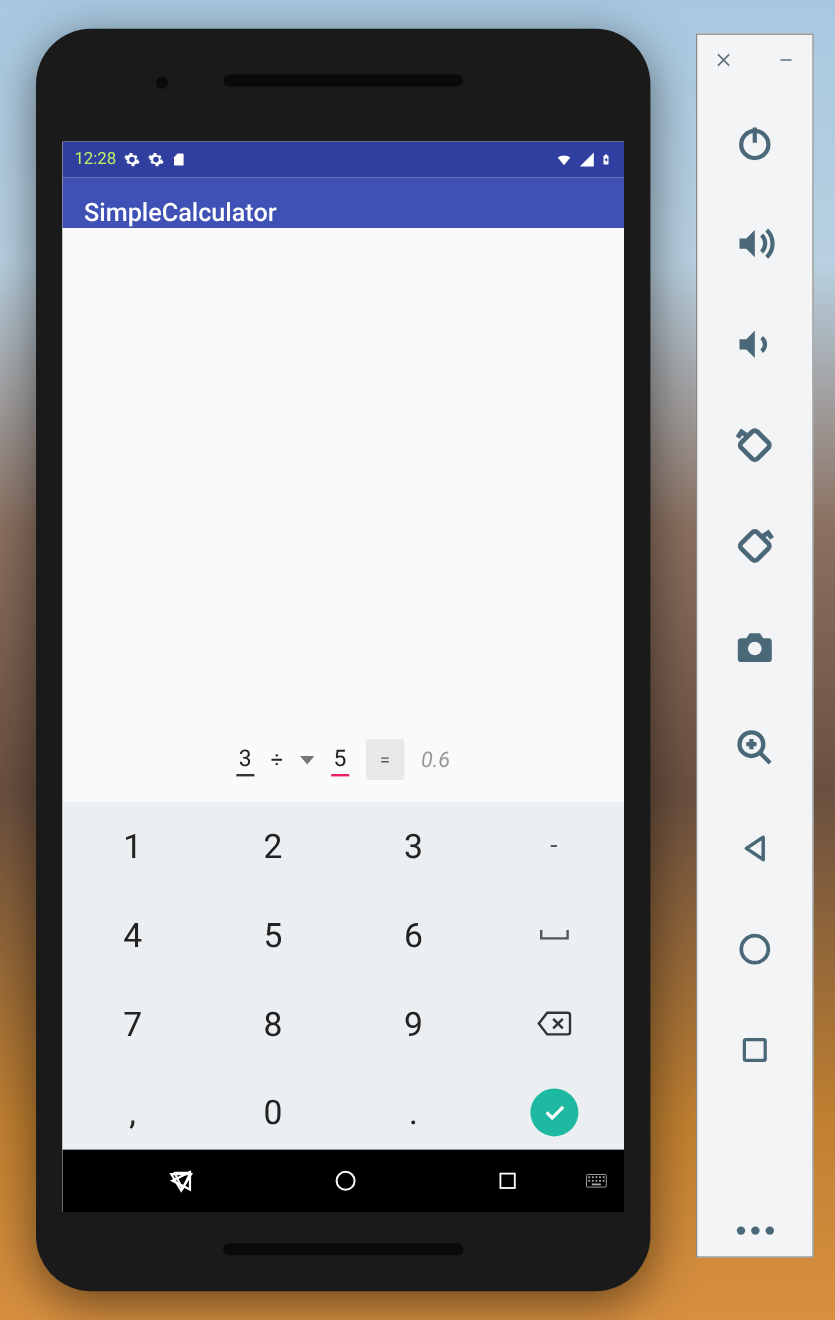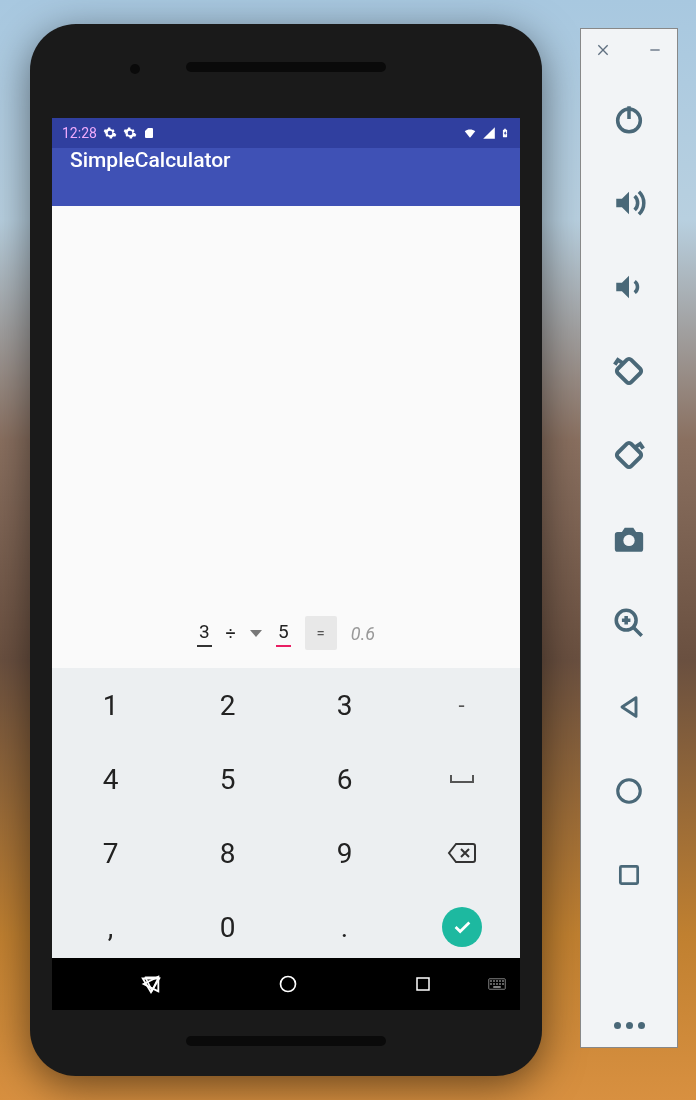--- a/index.html
+++ b/index.html
@@ -53,37 +53,37 @@
     background: #fff;
     display: flex;
     flex-direction: column;
     overflow: hidden;
   }
 
   
   .status-bar {
     height: 30px;
     background: #303f9f;
-    color: #f0abfc;
+    color: #bef264;
     display: flex;
     align-items: center;
     padding: 0 10px;
     font-size: 14px;
   }
   .status-left { display: flex; align-items: center; gap: 6px; }
   .status-right { margin-left: auto; display: flex; align-items: center; gap: 4px; }
   .status-icon { display: inline-flex; }
 
   
   .app-bar {
-    height: 58px;
+    height: 42px;
     background: #3f51b5;
     color: #fff;
     display: flex;
-    align-items: flex-start;
+    align-items: flex-end;
     padding: 0 18px;
     font-size: 21px;
     font-weight: 500;
   }
 
   
   .content {
     flex: 1;
     background: #fafafa;
     position: relative;

